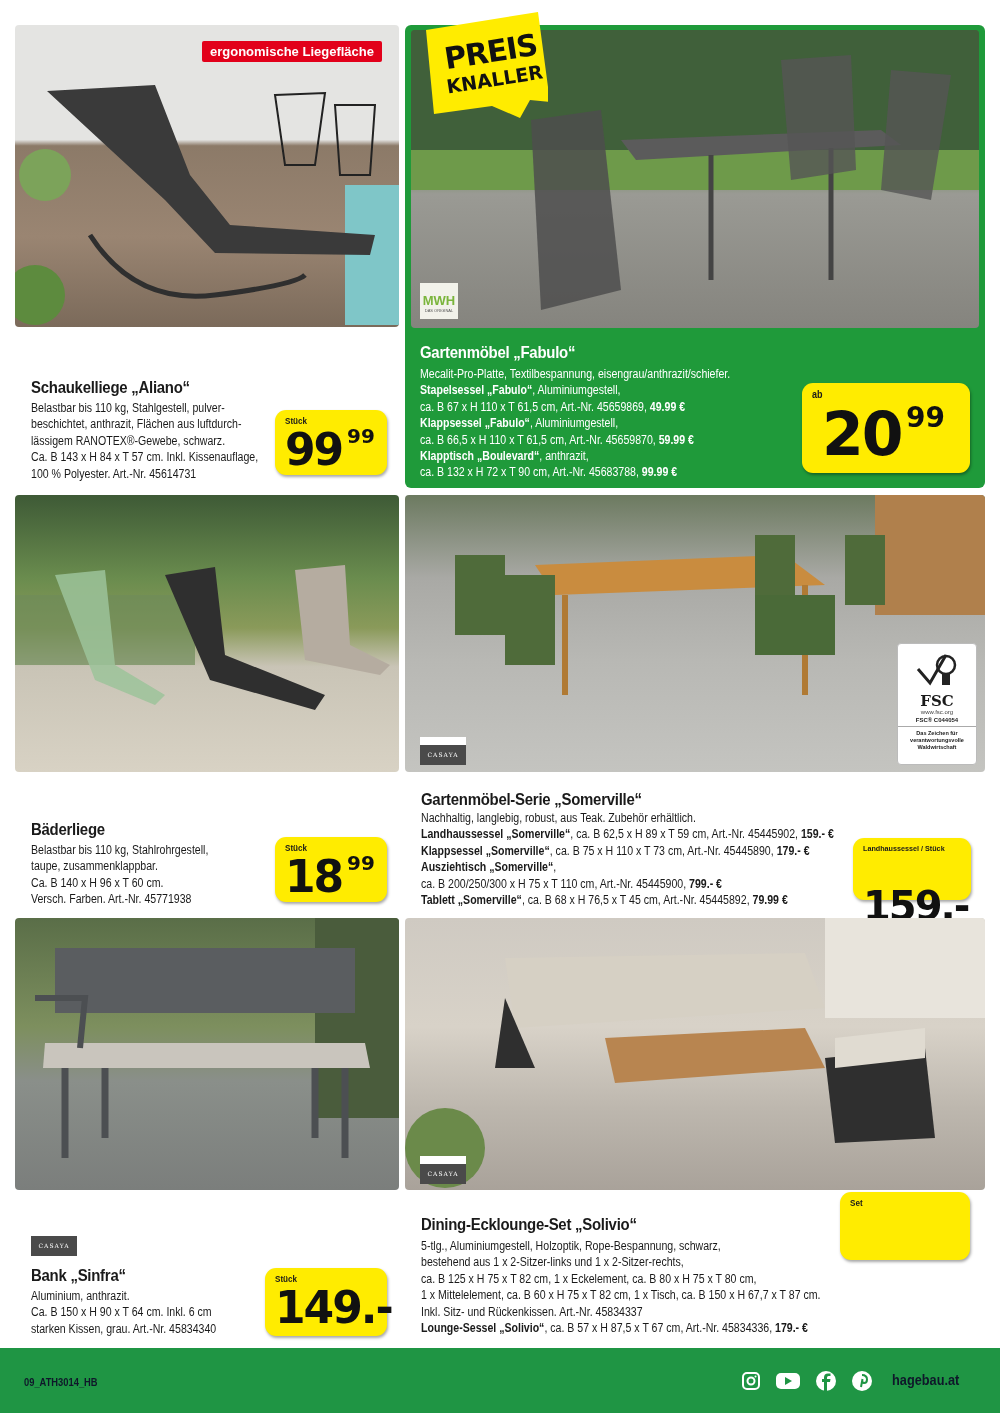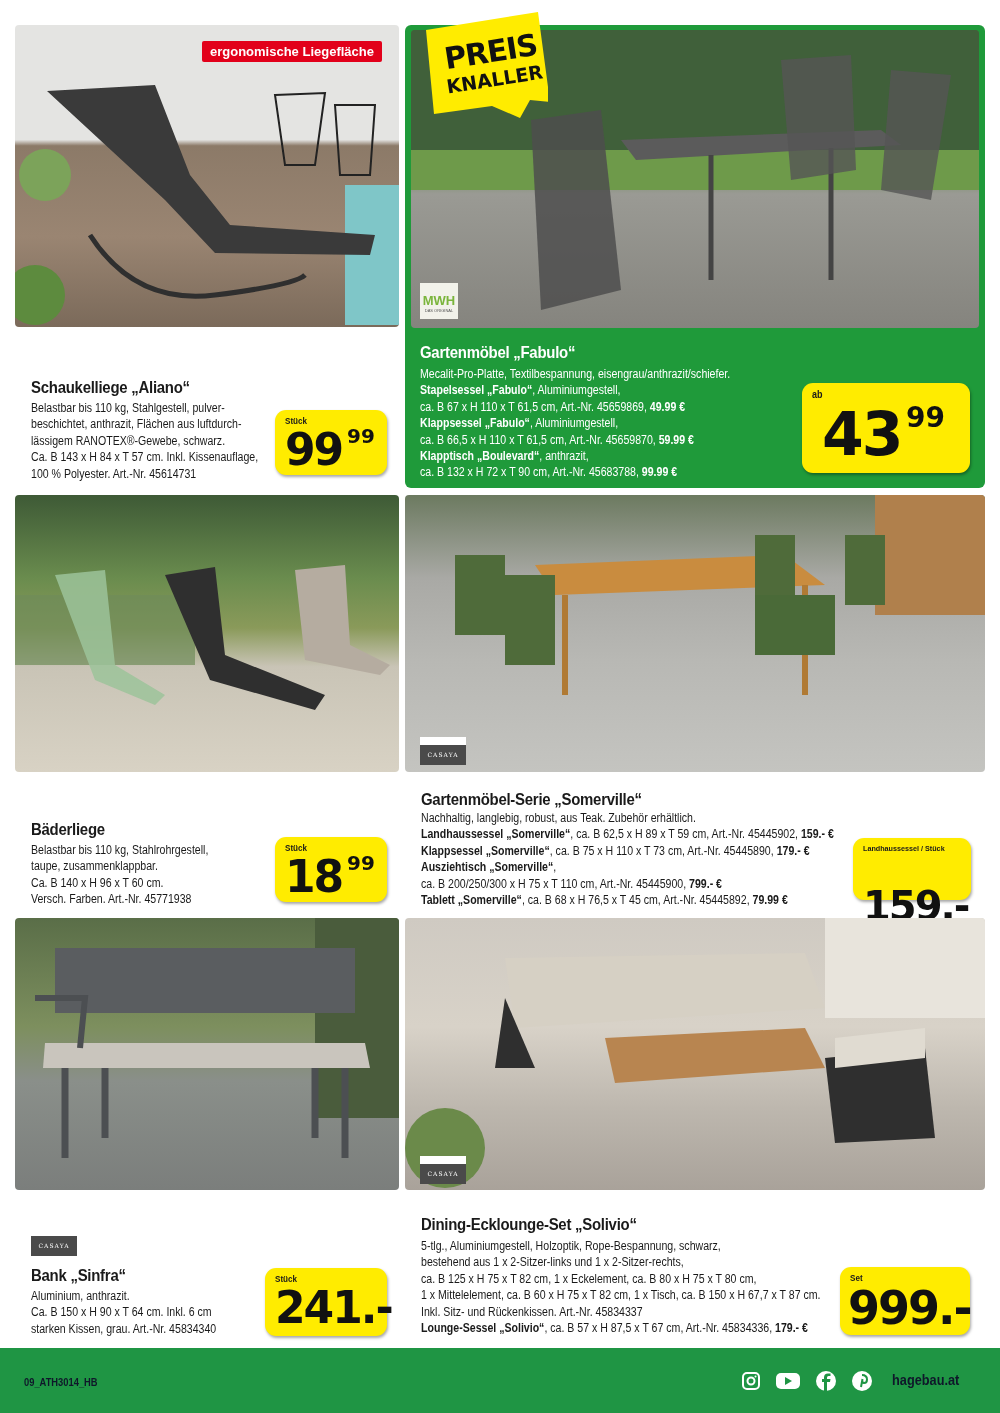--- a/index.html
+++ b/index.html
@@ -78,21 +78,21 @@
   <div>Mecalit-Pro-Platte, Textilbespannung, eisengrau/anthrazit/schiefer.</div>
   <div><b>Stapelsessel „Fabulo“</b><span>, Aluminiumgestell,</span></div>
   <div><span>ca. B 67 x H 110 x T 61,5 cm, Art.-Nr. 45659869, </span><b>49.99 €</b></div>
   <div><b>Klappsessel „Fabulo“</b><span>, Aluminiumgestell,</span></div>
   <div><span>ca. B 66,5 x H 110 x T 61,5 cm, Art.-Nr. 45659870, </span><b>59.99 €</b></div>
   <div><b>Klapptisch „Boulevard“</b><span>, anthrazit,</span></div>
   <div><span>ca. B 132 x H 72 x T 90 cm, Art.-Nr. 45683788, </span><b>99.99 €</b></div>
 </div>
 <div class="price-tag" style="left:802px;top:383px;width:168px;height:90px;">
   <div class="price-label" style="font-size:10px;">ab</div>
-  <div class="price-main" style="left:20px;top:16px;font-size:60px;">43</div>
+  <div class="price-main" style="left:20px;top:16px;font-size:60px;">20</div>
   <div class="price-cents" style="left:104px;top:18px;font-size:28px;">99</div>
 </div>
 
 <div class="photo" style="left:15px;top:495px;width:384px;height:277px;background:linear-gradient(180deg,#3e5a36 0%,#6a8c4e 30%,#8a9a5a 48%,#c9c4b6 62%,#d8d2c4 100%);">
   <svg width="384" height="277" viewBox="0 0 384 277">
     <rect x="0" y="100" width="180" height="70" fill="#6f8c5a" opacity="0.7"></rect>
     <path d="M40 80 L90 75 L100 170 L150 200 L140 210 L80 185 Z" fill="#9cc39a" opacity="0.85"></path>
     <path d="M150 80 L200 72 L210 160 L310 200 L300 215 L195 185 Z" fill="#2f2f2f"></path>
     <path d="M280 75 L330 70 L335 150 L375 170 L365 180 L290 165 Z" fill="#b5aca0"></path>
   </svg>
@@ -114,20 +114,35 @@
   <svg width="580" height="277" viewBox="0 0 580 277">
     <rect x="470" y="0" width="110" height="120" fill="#b0804c"></rect>
     <path d="M130 70 L380 60 L420 90 L150 100 Z" fill="#c98c3f"></path>
     <path d="M160 100 L160 200 M400 90 L400 200" stroke="#b07a34" stroke-width="6"></path>
     <rect x="50" y="60" width="50" height="80" fill="#4f6b3a"></rect>
     <rect x="100" y="80" width="50" height="90" fill="#4f6b3a"></rect>
     <rect x="350" y="40" width="40" height="70" fill="#4f6b3a"></rect>
     <rect x="440" y="40" width="40" height="70" fill="#4f6b3a"></rect>
     <rect x="350" y="100" width="80" height="60" fill="#4a6a38"></rect>
   </svg>
+  <div class="abs" style="left:492px;top:148px;width:80px;height:122px;background:#fff;border:1px solid #bbb;border-radius:4px;text-align:center;">
+    <svg width="50" height="40" viewBox="0 0 50 40" style="margin-top:5px;">
+      <path d="M6 20 L18 34 L34 6" stroke="#222" stroke-width="3" fill="none"></path>
+      <circle cx="34" cy="16" r="9" fill="none" stroke="#222" stroke-width="2.5"></circle>
+      <rect x="30" y="24" width="8" height="12" fill="#222"></rect>
+    </svg>
+    <div style="font-family:'DejaVu Serif',serif;font-size:15px;font-weight:bold;line-height:16px;">FSC</div>
+    <div style="font-size:6px;color:#444;">www.fsc.org</div>
+    <div style="font-size:6px;font-weight:bold;margin-top:2px;border-bottom:1px solid #aaa;padding-bottom:3px;">FSC® C044054</div>
+    <div style="font-size:5.5px;font-weight:bold;line-height:7px;margin-top:3px;">
+      <div>Das Zeichen für</div>
+      <div>verantwortungsvolle</div>
+      <div>Waldwirtschaft</div>
+    </div>
+  </div>
   <div class="casaya" style="left:15px;top:242px;">CASAYA</div>
 </div>
 <div class="abs title" style="left:421px;top:790px;">Gartenmöbel-Serie „Somerville“</div>
 <div class="abs desc" style="left:421px;top:810px;">
   <div>Nachhaltig, langlebig, robust, aus Teak. Zubehör erhältlich.</div>
   <div><b>Landhaussessel „Somerville“</b><span>, ca. B 62,5 x H 89 x T 59 cm, Art.-Nr. 45445902, </span><b>159.- €</b></div>
   <div><b>Klappsessel „Somerville“</b><span>, ca. B 75 x H 110 x T 73 cm, Art.-Nr. 45445890, </span><b>179.- €</b></div>
   <div><b>Ausziehtisch „Somerville“</b><span>,</span></div>
   <div><span>ca. B 200/250/300 x H 75 x T 110 cm, Art.-Nr. 45445900, </span><b>799.- €</b></div>
   <div><b>Tablett „Somerville“</b><span>, ca. B 68 x H 76,5 x T 45 cm, Art.-Nr. 45445892, </span><b>79.99 €</b></div>
@@ -148,21 +163,21 @@
 </div>
 <div class="casaya" style="left:31px;top:1228px;">CASAYA</div>
 <div class="abs title" style="left:31px;top:1266px;">Bank „Sinfra“</div>
 <div class="abs desc" style="left:31px;top:1288px;">
   <div>Aluminium, anthrazit.</div>
   <div>Ca. B 150 x H 90 x T 64 cm. Inkl. 6 cm</div>
   <div>starken Kissen, grau. Art.-Nr. 45834340</div>
 </div>
 <div class="price-tag" style="left:265px;top:1268px;width:122px;height:68px;">
   <div class="price-label">Stück</div>
-  <div class="price-main" style="left:10px;top:14px;font-size:44px;">241.-</div>
+  <div class="price-main" style="left:10px;top:14px;font-size:44px;">149.-</div>
 </div>
 
 <div class="photo" style="left:405px;top:918px;width:580px;height:272px;background:linear-gradient(180deg,#cfcac2 0%,#d8d2c8 40%,#bdb7ae 70%,#a9a29a 100%);">
   <svg width="580" height="272" viewBox="0 0 580 272">
     <rect x="420" y="0" width="160" height="100" fill="#e8e4dc"></rect>
     <path d="M100 40 L400 35 L420 90 L110 110 Z" fill="#d6d0c4"></path>
     <path d="M100 80 L130 150 L90 150 Z" fill="#2f2f2f"></path>
     <path d="M200 120 L400 110 L420 150 L210 165 Z" fill="#b88550"></path>
     <path d="M420 140 L520 130 L530 220 L430 225 Z" fill="#2f2f2f"></path>
     <path d="M430 120 L520 110 L520 140 L430 150 Z" fill="#e0dbd1"></path>
@@ -172,23 +187,22 @@
 </div>
 <div class="abs title" style="left:421px;top:1215px;">Dining-Ecklounge-Set „Solivio“</div>
 <div class="abs desc" style="left:421px;top:1238px;">
   <div>5-tlg., Aluminiumgestell, Holzoptik, Rope-Bespannung, schwarz,</div>
   <div>bestehend aus 1 x 2-Sitzer-links und 1 x 2-Sitzer-rechts,</div>
   <div>ca. B 125 x H 75 x T 82 cm, 1 x Eckelement, ca. B 80 x H 75 x T 80 cm,</div>
   <div>1 x Mittelelement, ca. B 60 x H 75 x T 82 cm, 1 x Tisch, ca. B 150 x H 67,7 x T 87 cm.</div>
   <div>Inkl. Sitz- und Rückenkissen. Art.-Nr. 45834337</div>
   <div><b>Lounge-Sessel „Solivio“</b><span>, ca. B 57 x H 87,5 x T 67 cm, Art.-Nr. 45834336, </span><b>179.- €</b></div>
 </div>
-<div class="price-tag" style="left:840px;top:1267px;width:130px;height:68px;">
+<div class="price-tag" style="left:840px;top:1192px;width:130px;height:68px;">
   <div class="price-label">Set</div>
-  <div class="price-main" style="left:8px;top:14px;font-size:46px;">999.-</div>
 </div>
 
 <div class="footer">
   <div style="position:absolute;left:24px;top:28px;font-size:11px;font-weight:bold;transform:scaleX(0.85);transform-origin:left;">09_ATH3014_HB</div>
   <div style="position:absolute;left:741px;top:22px;display:flex;gap:14px;align-items:center;">
     <svg width="20" height="20" viewBox="0 0 20 20">
       <rect x="2" y="2" width="16" height="16" rx="4" fill="none" stroke="#fff" stroke-width="2"></rect>
       <circle cx="10" cy="10" r="3.5" fill="none" stroke="#fff" stroke-width="2"></circle>
       <circle cx="14.5" cy="5.5" r="1" fill="#fff"></circle>
     </svg>

